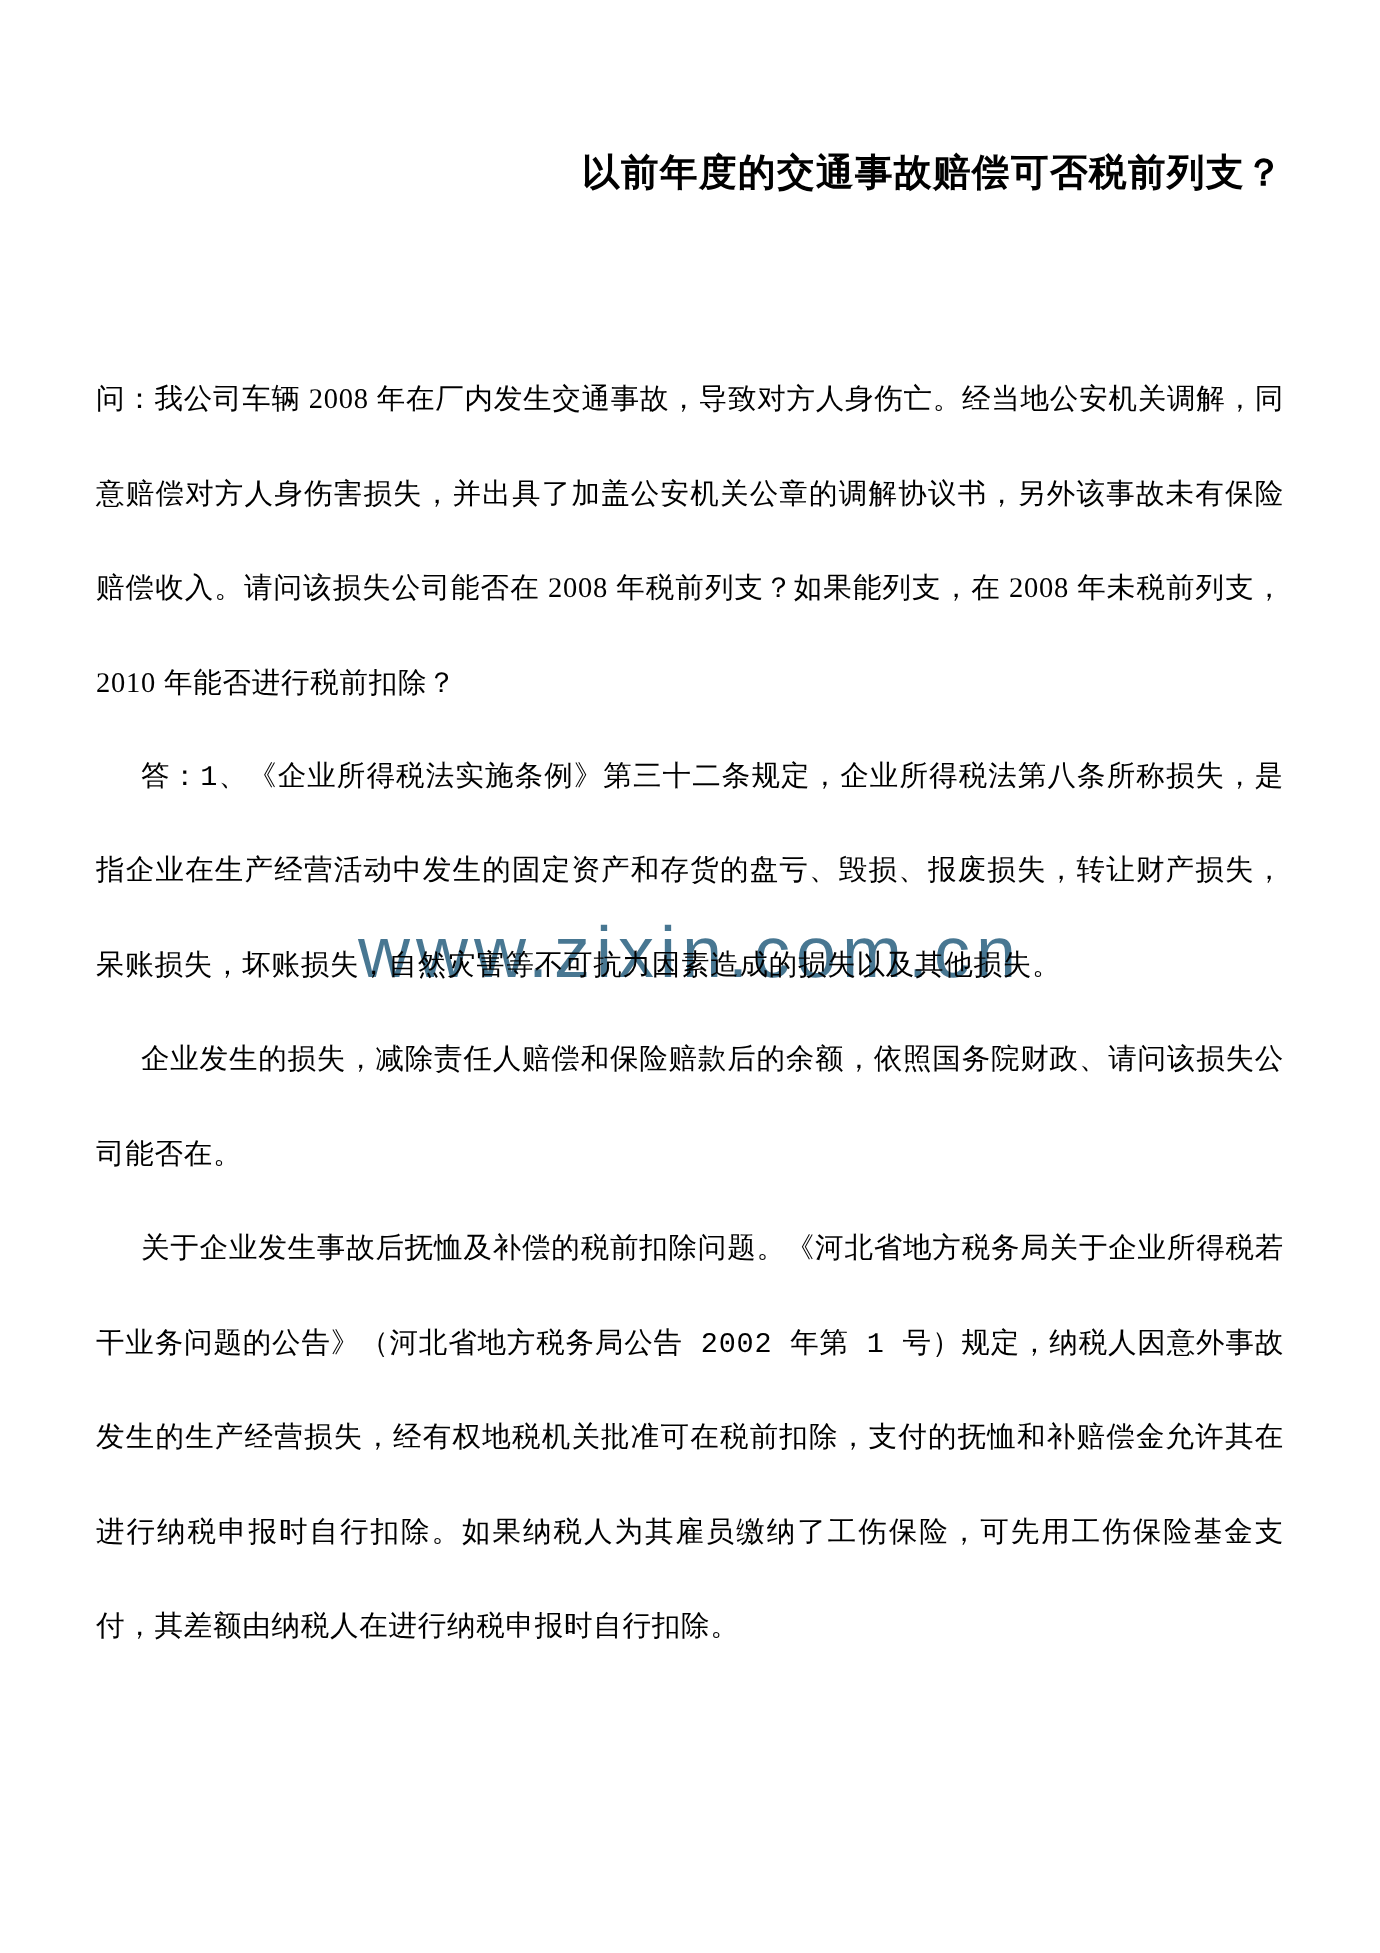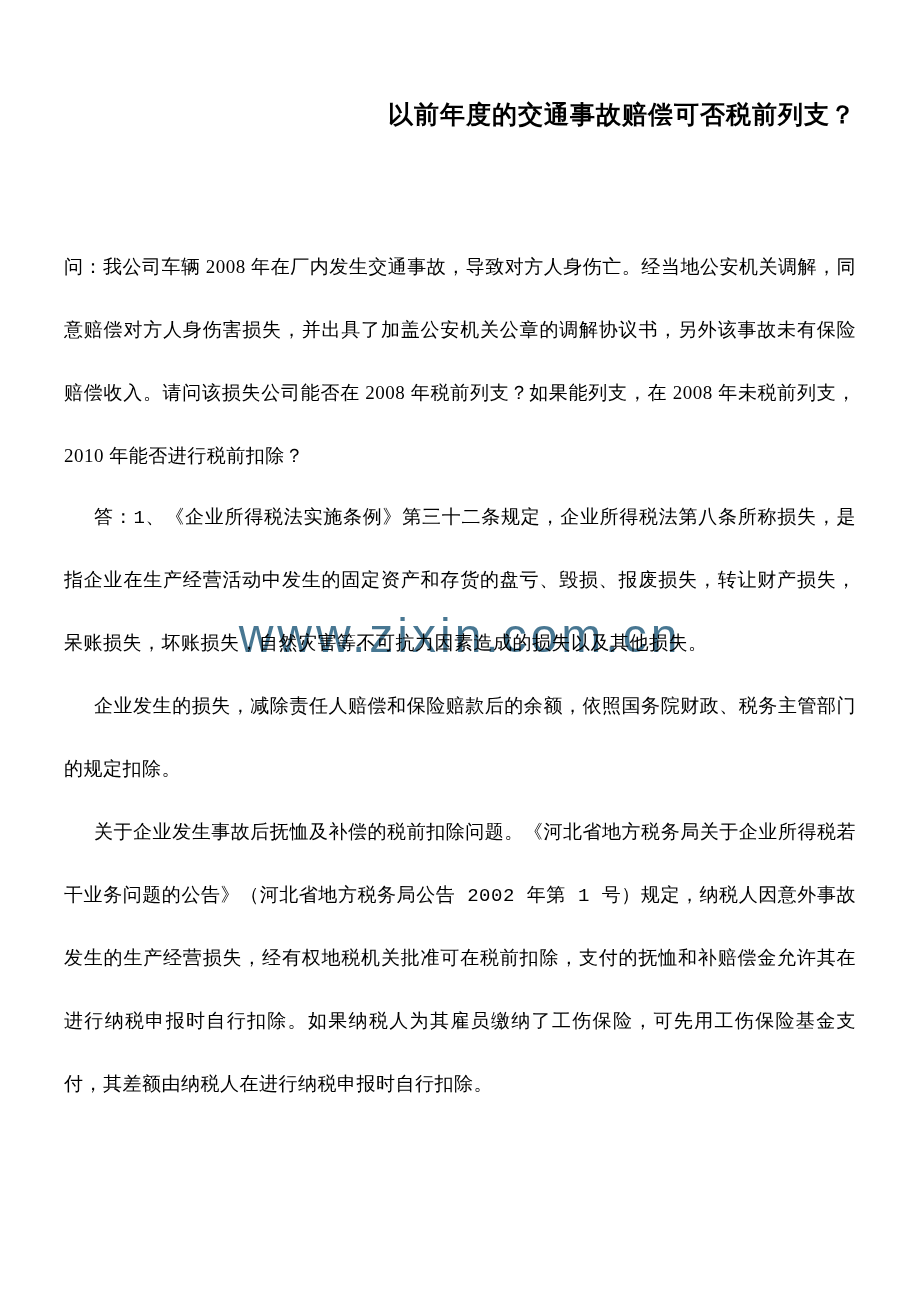--- a/index.html
+++ b/index.html
@@ -64,17 +64,17 @@
 
 <div class="page">
 
   <div class="watermark">www.zixin.com.cn</div>
 
   <h1 class="doc-title">以前年度的交通事故赔偿可否税前列支？</h1>
 
   <div class="body-text">
     <p>问：我公司车辆 2008 年在厂内发生交通事故，导致对方人身伤亡。经当地公安机关调解，同意赔偿对方人身伤害损失，并出具了加盖公安机关公章的调解协议书，另外该事故未有保险赔偿收入。请问该损失公司能否在 2008 年税前列支？如果能列支，在 2008 年未税前列支，2010 年能否进行税前扣除？</p>
     <p class="indent">答：1、《企业所得税法实施条例》第三十二条规定，企业所得税法第八条所称损失，是指企业在生产经营活动中发生的固定资产和存货的盘亏、毁损、报废损失，转让财产损失，呆账损失，坏账损失，自然灾害等不可抗力因素造成的损失以及其他损失。</p>
-    <p class="indent">企业发生的损失，减除责任人赔偿和保险赔款后的余额，依照国务院财政、税务主管部门的规定扣除。</p>
+    <p class="indent">企业发生的损失，减除责任人赔偿和保险赔款后的余额，依照国务院财政、请问该损失公司能否在。</p>
     <p class="indent">关于企业发生事故后抚恤及补偿的税前扣除问题。《河北省地方税务局关于企业所得税若干业务问题的公告》（河北省地方税务局公告 2002 年第 1 号）规定，纳税人因意外事故发生的生产经营损失，经有权地税机关批准可在税前扣除，支付的抚恤和补赔偿金允许其在进行纳税申报时自行扣除。如果纳税人为其雇员缴纳了工伤保险，可先用工伤保险基金支付，其差额由纳税人在进行纳税申报时自行扣除。</p>
   </div>
 
 </div>
 
 </body></html>

